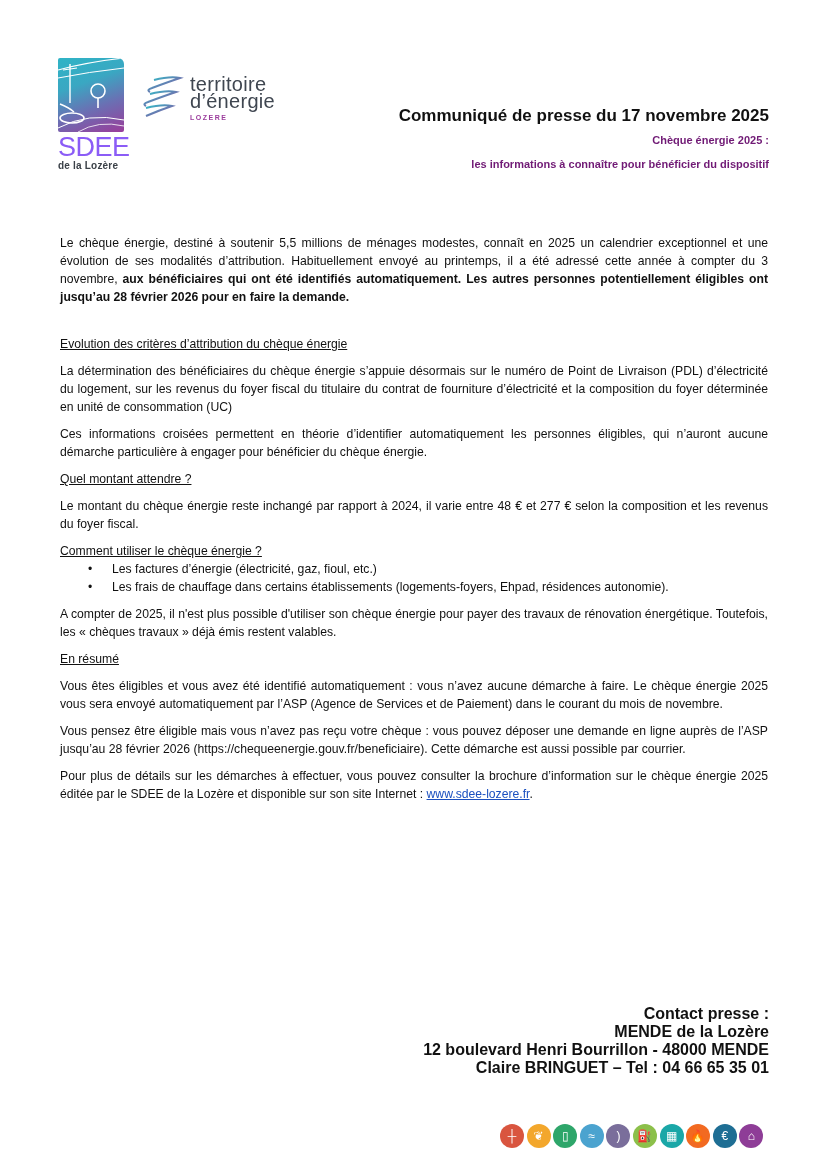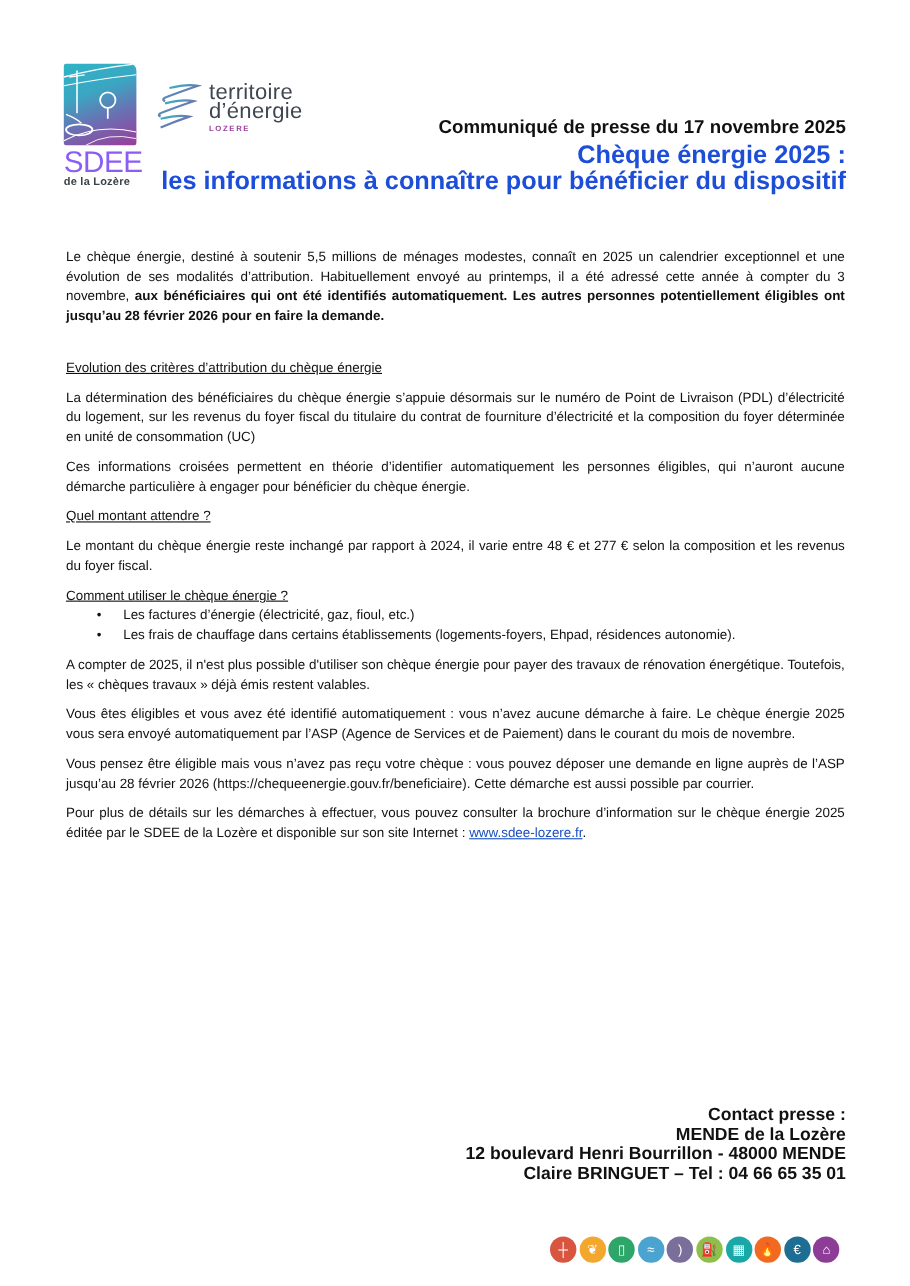--- a/index.html
+++ b/index.html
@@ -20,24 +20,24 @@
      line-height: 18px; letter-spacing: 0.3px; }
   .logo-te .t1 { top: 3px; }
   .logo-te .t2 { top: 20px; }
   .logo-te .t3 { position: absolute; left: 50px; top: 42px; font-size: 7px; color: #9b3c9c;
      letter-spacing: 1.5px; font-weight: bold; }
   .logo-te svg { position: absolute; left: 0; top: 2px; }
 
   
   .head { position: absolute; right: 58px; top: 104px; text-align: right; }
   .head .h1 { font-weight: bold; font-size: 17px; color: #111; line-height: 24px; }
-  .head .h2 { font-weight: bold; font-size: 23px; color: #1d4ed8; line-height: 24px; }
+  .head .h2 { font-weight: bold; font-size: 11px; color: #701a75; line-height: 24px; }
 
   
-  .content { position: absolute; left: 60px; top: 224px; width: 708px;
+  .content { position: absolute; left: 60px; top: 234px; width: 708px;
      font-size: 12.2px; line-height: 18px; color: #111; text-align: justify; }
   .content p { margin: 0 0 9px 0; }
   .content .heading { text-decoration: underline; margin-bottom: 9px; }
   .content b { font-weight: bold; }
   .content .gap { height: 20px; }
   .content ul { margin: -9px 0 9px 0; padding-left: 0; list-style: none; }
   .content li { position: relative; padding-left: 52px; line-height: 18px; }
   .content li .bullet { position: absolute; left: 28px; top: 0; }
   .content a { color: #1a4fbf; text-decoration: underline; }
 
@@ -107,20 +107,21 @@
   <p class="heading">Quel montant attendre ?</p>
   <p>Le montant du chèque énergie reste inchangé par rapport à 2024, il varie entre 48 € et 277 € selon la composition et les revenus du foyer fiscal.</p>
 
   <p class="heading">Comment utiliser le chèque énergie ?</p>
   <ul>
     <li><span class="bullet">•</span><span>Les factures d’énergie (électricité, gaz, fioul, etc.)</span></li>
     <li><span class="bullet">•</span><span>Les frais de chauffage dans certains établissements (logements-foyers, Ehpad, résidences autonomie).</span></li>
   </ul>
   <p>A compter de 2025, il n'est plus possible d'utiliser son chèque énergie pour payer des travaux de rénovation énergétique. Toutefois, les « chèques travaux » déjà émis restent valables.</p>
 
+  <p class="heading">En résumé</p>
   <p>Vous êtes éligibles et vous avez été identifié automatiquement : vous n’avez aucune démarche à faire. Le chèque énergie 2025 vous sera envoyé automatiquement par l’ASP (Agence de Services et de Paiement) dans le courant du mois de novembre.</p>
   <p>Vous pensez être éligible mais vous n’avez pas reçu votre chèque : vous pouvez déposer une demande en ligne auprès de l’ASP jusqu’au 28 février 2026 (https://chequeenergie.gouv.fr/beneficiaire). Cette démarche est aussi possible par courrier.</p>
   <p><span>Pour plus de détails sur les démarches à effectuer, vous pouvez consulter la brochure d’information sur le chèque énergie 2025 éditée par le SDEE de la Lozère et disponible sur son site Internet : </span><a href="#">www.sdee-lozere.fr</a><span>.</span></p>
 </div>
 
 <div class="contact">
   <div>Contact presse :</div>
   <div>MENDE de la Lozère</div>
   <div>12 boulevard Henri Bourrillon - 48000 MENDE</div>
   <div>Claire BRINGUET – Tel : 04 66 65 35 01</div>

